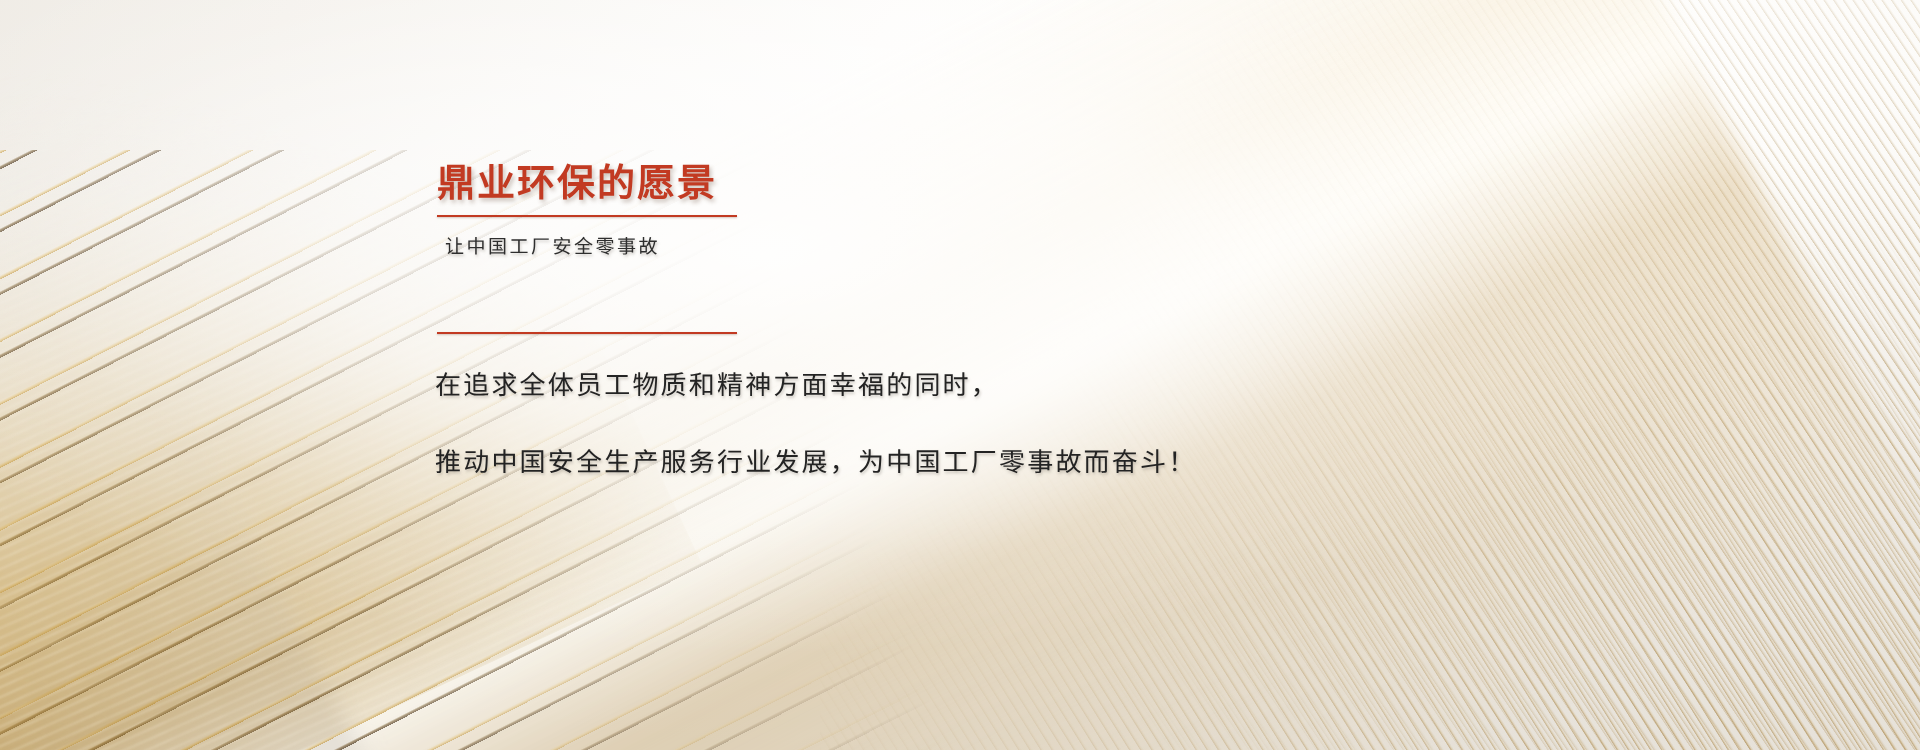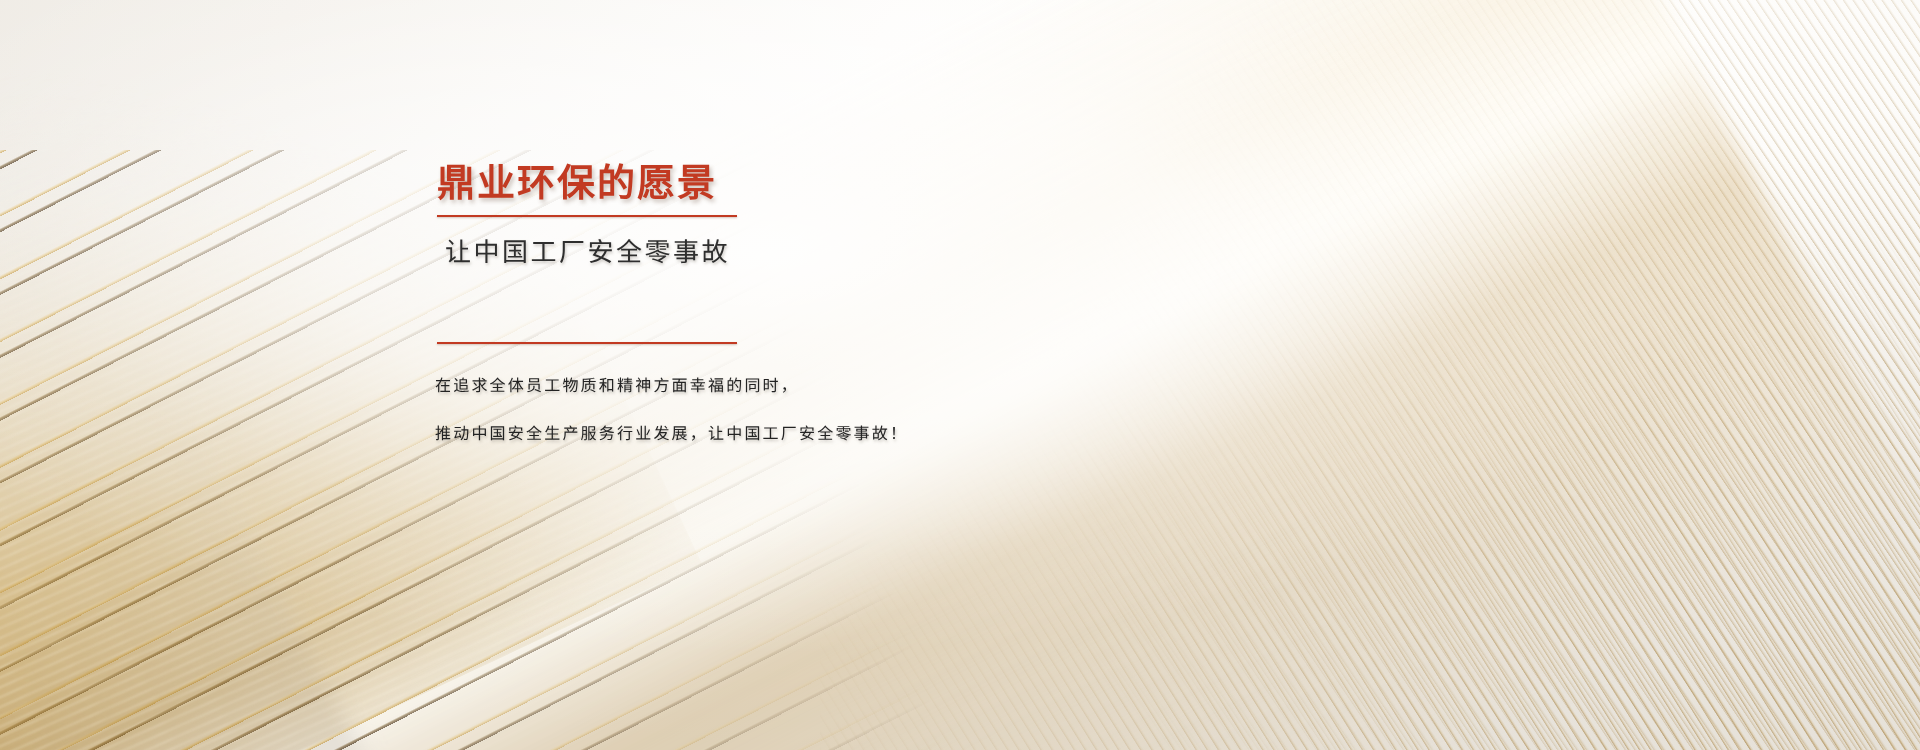--- a/index.html
+++ b/index.html
@@ -177,34 +177,34 @@
   .heading-rule {
     width: 300px;
     height: 2px;
     background: #C23A22;
     margin: 0 0 0 2px;
     box-shadow: 0 1px 2px rgba(120,70,45,0.30);
   }
 
   .vision-sub {
     margin: 16px 0 0 10px;
-    font-size: 26px;
+    font-size: 19px;
     letter-spacing: 2.5px;
     color: #2e2e2e;
     line-height: 1.5;
     text-shadow: 1px 2px 3px rgba(110,100,90,0.35);
     white-space: nowrap;
   }
 
   .mission-body {
     margin: 26px 0 0 0;
   }
 
   .mission-line {
-    font-size: 16px;
+    font-size: 26px;
     letter-spacing: 2.2px;
     color: #232323;
     line-height: 1.95;
     text-shadow: 1px 2px 3px rgba(110,100,90,0.35);
     white-space: nowrap;
   }
 </style>
 </head>
 <body>
 
@@ -223,18 +223,18 @@
     <div class="vision-block">
       <h2 class="heading">鼎业环保的愿景</h2>
       <div class="heading-rule"></div>
       <p class="vision-sub">让中国工厂安全零事故</p>
     </div>
 
     <div class="mission-block">
       <div class="heading-rule"></div>
       <div class="mission-body">
         <p class="mission-line">在追求全体员工物质和精神方面幸福的同时，</p>
-        <p class="mission-line">推动中国安全生产服务行业发展，让中国工厂安全零事故！</p>
+        <p class="mission-line">推动中国安全生产服务行业发展，为中国工厂零事故而奋斗！</p>
       </div>
     </div>
 
   </div>
 </div>
 
 </body></html>

